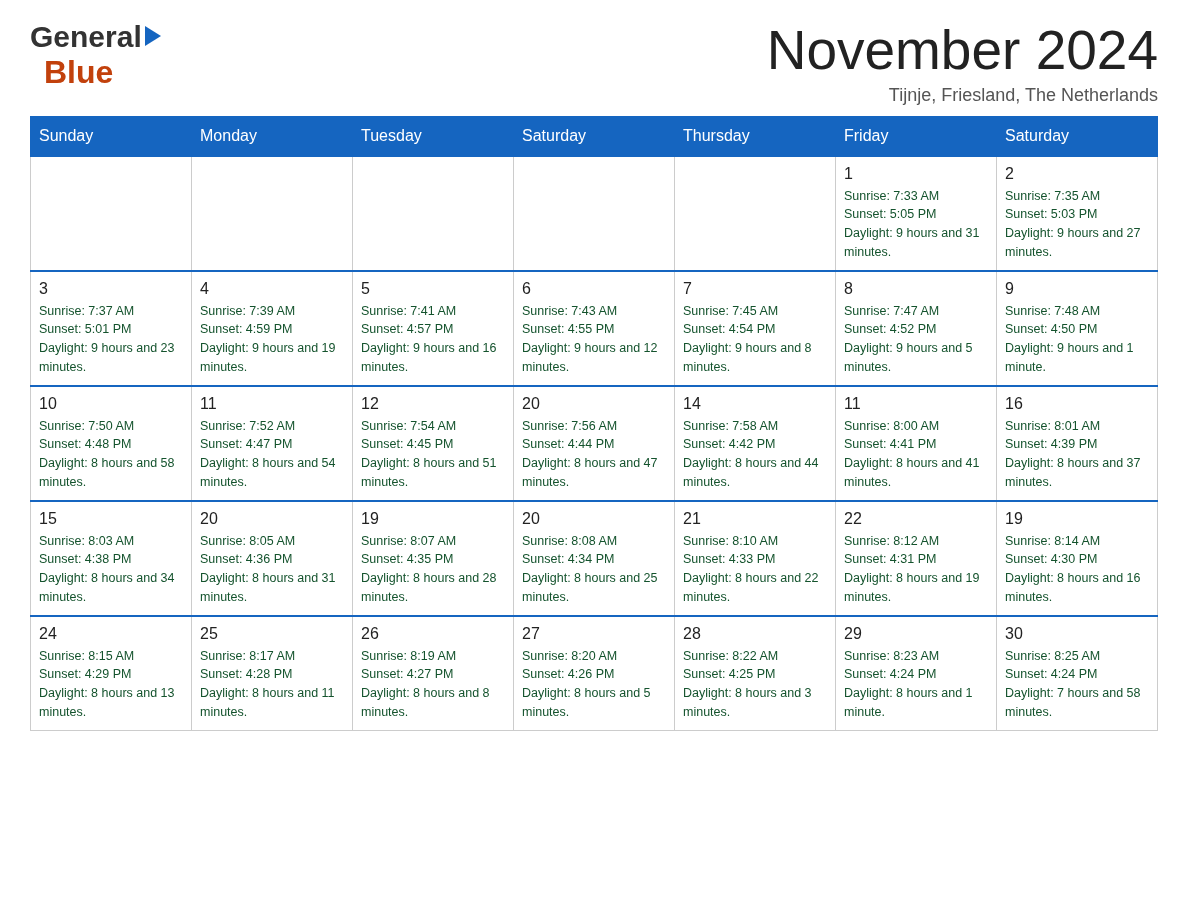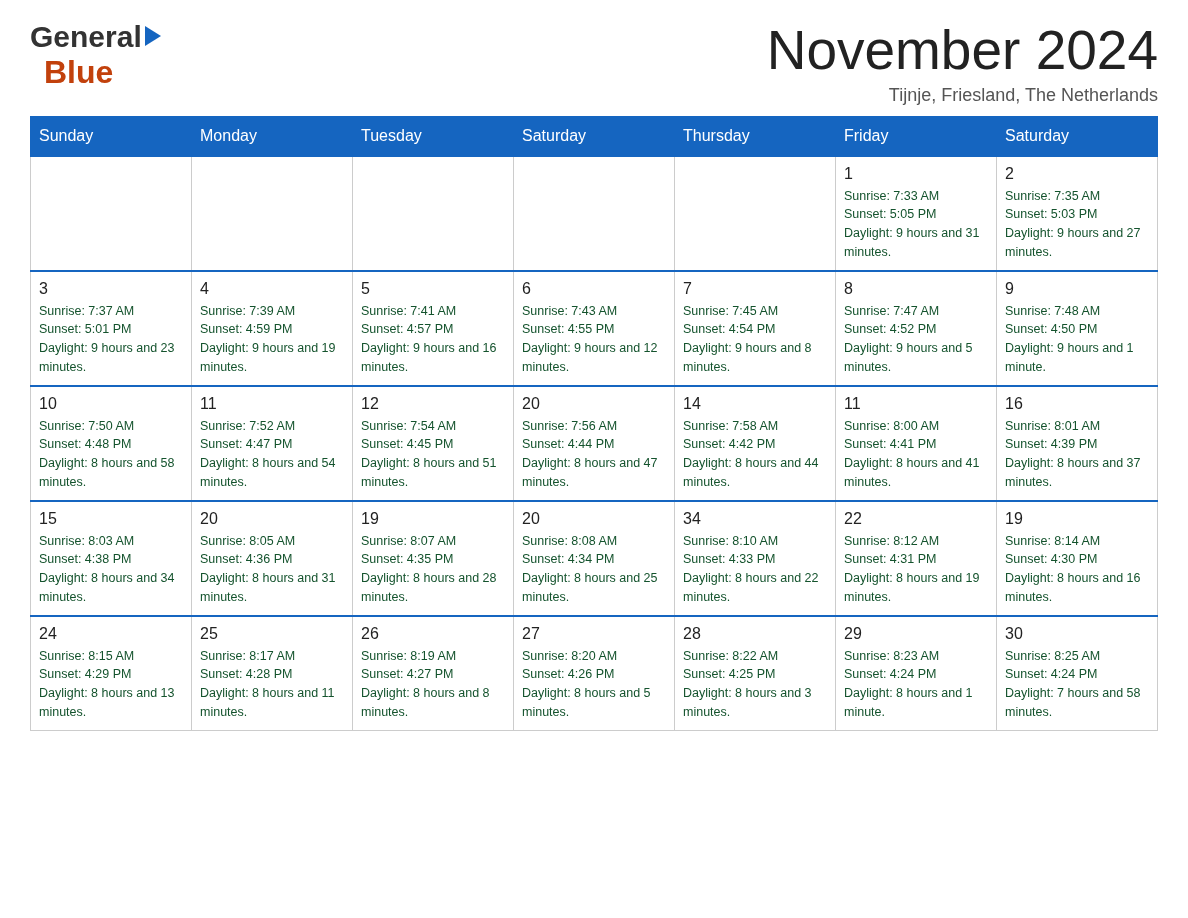--- a/index.html
+++ b/index.html
@@ -220,21 +220,21 @@
         </td>
         <td>
           <div class="day-number">19</div>
           <div class="day-info">Sunrise: 8:07 AM<br>Sunset: 4:35 PM<br>Daylight: 8 hours and 28 minutes.</div>
         </td>
         <td>
           <div class="day-number">20</div>
           <div class="day-info">Sunrise: 8:08 AM<br>Sunset: 4:34 PM<br>Daylight: 8 hours and 25 minutes.</div>
         </td>
         <td>
-          <div class="day-number">34</div>
+          <div class="day-number">21</div>
           <div class="day-info">Sunrise: 8:10 AM<br>Sunset: 4:33 PM<br>Daylight: 8 hours and 22 minutes.</div>
         </td>
         <td>
           <div class="day-number">22</div>
           <div class="day-info">Sunrise: 8:12 AM<br>Sunset: 4:31 PM<br>Daylight: 8 hours and 19 minutes.</div>
         </td>
         <td>
           <div class="day-number">19</div>
           <div class="day-info">Sunrise: 8:14 AM<br>Sunset: 4:30 PM<br>Daylight: 8 hours and 16 minutes.</div>
         </td>

